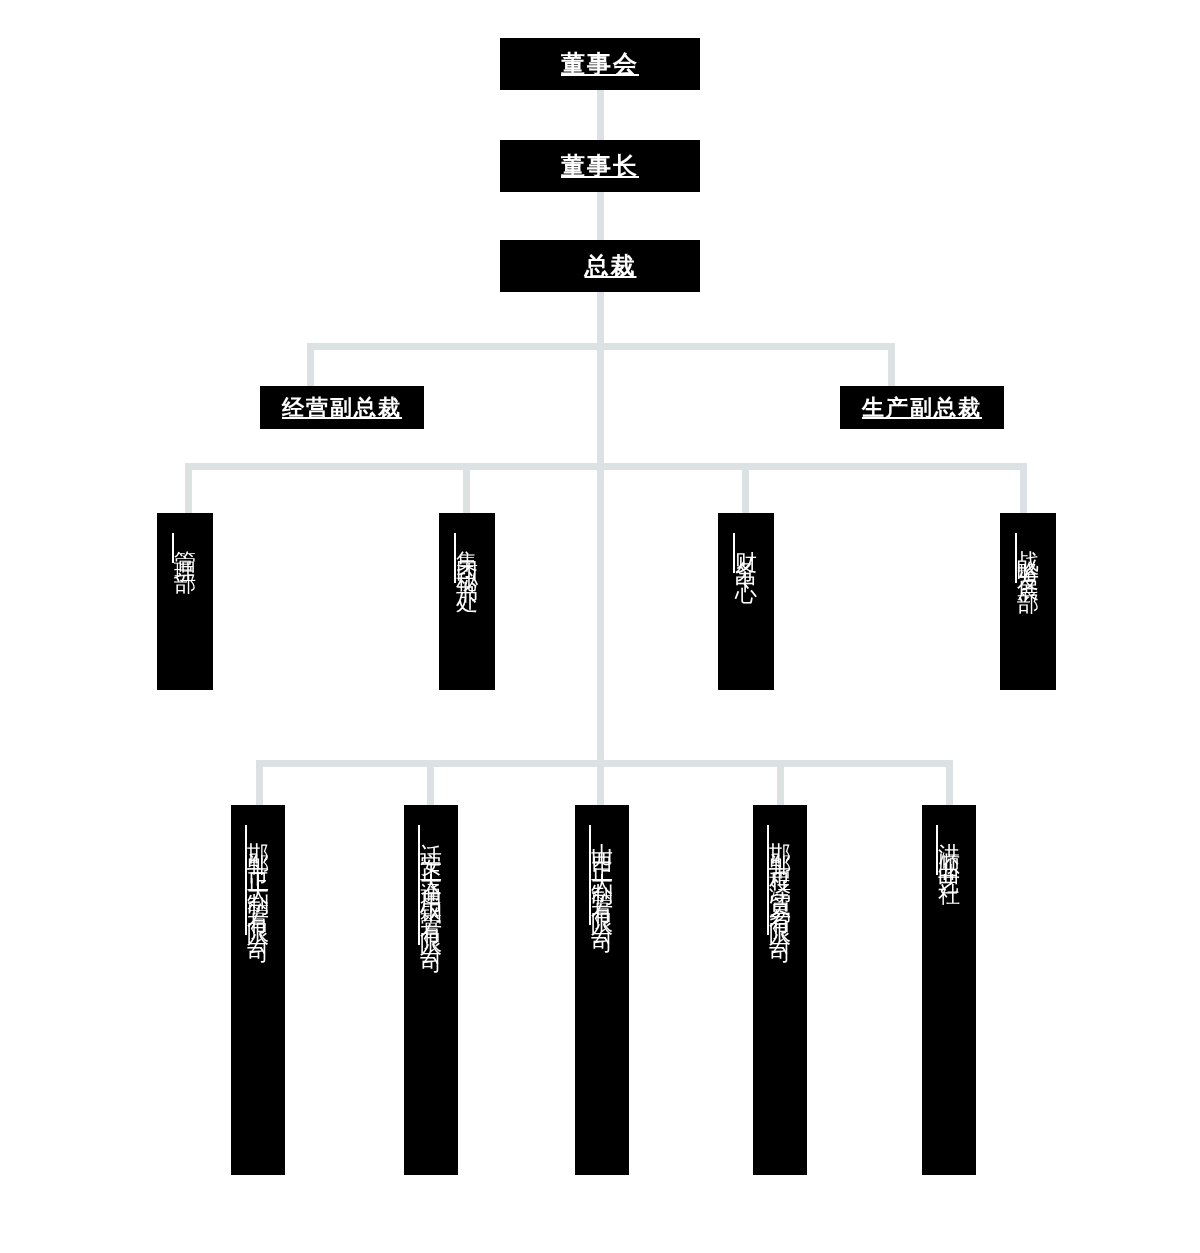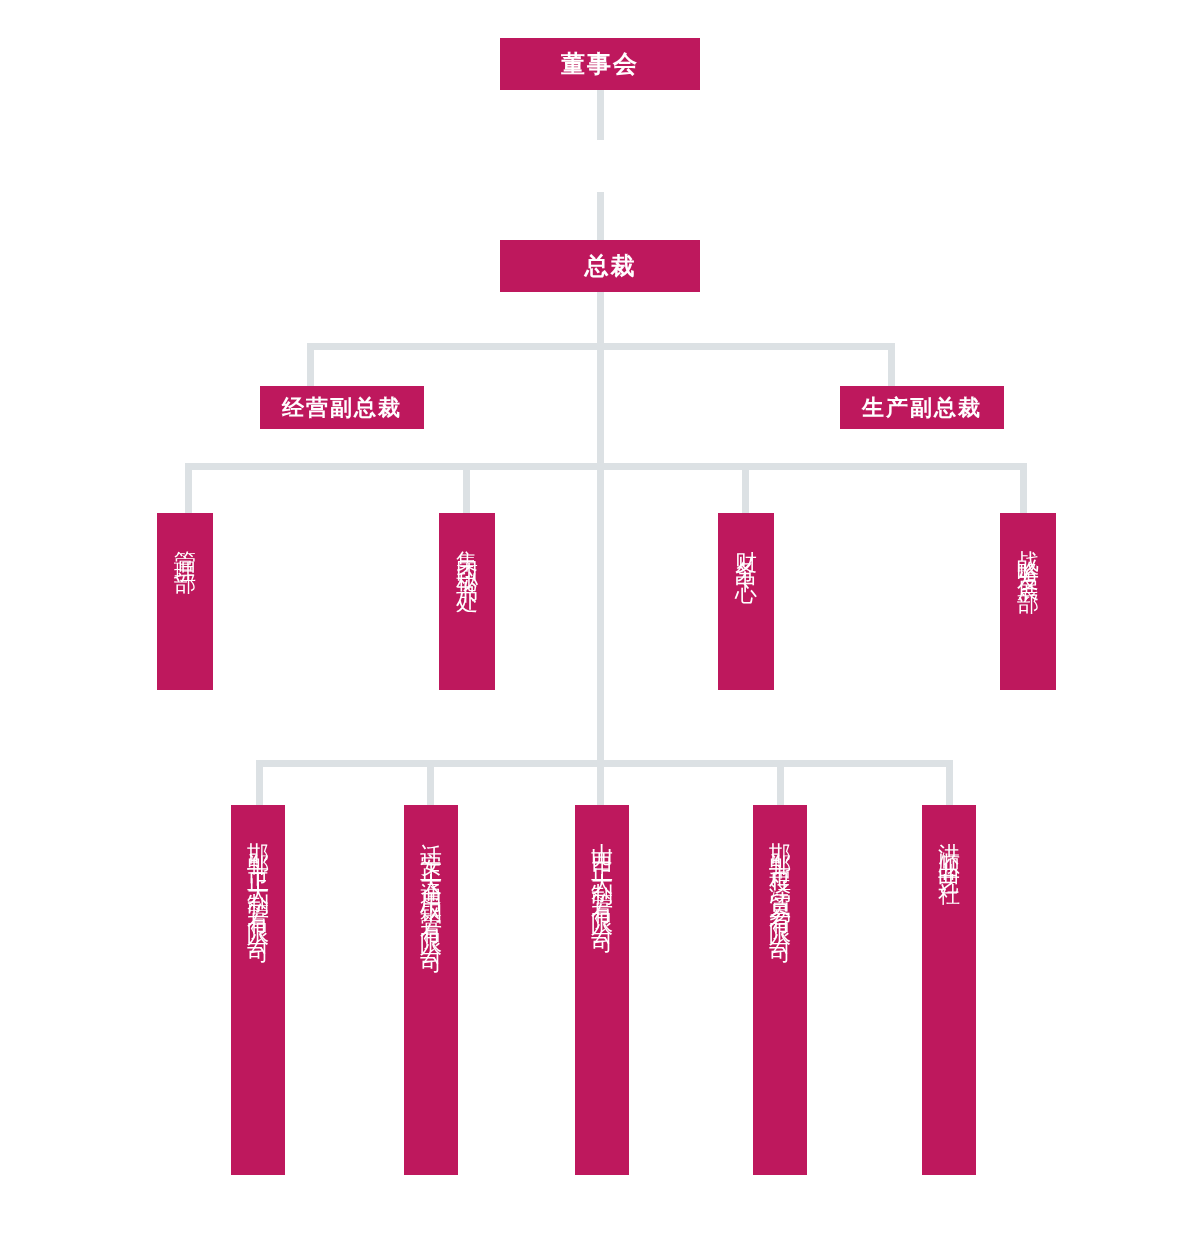--- a/index.html
+++ b/index.html
@@ -10,23 +10,24 @@
   }
   .chart-canvas {
     position: relative;
     width: 1200px;
     height: 1253px;
     background: #ffffff;
     overflow: hidden;
   }
   .node {
     position: absolute;
-    background: #be185d;
+    background: #000000;
     color: #ffffff;
     box-sizing: border-box;
+    text-decoration: underline;
   }
   .hnode {
     display: flex;
     align-items: center;
     justify-content: center;
     font-family: "Liberation Serif", serif;
     font-weight: bold;
     letter-spacing: 2px;
   }
   .hnode.top { font-size: 24px; }
@@ -69,20 +70,21 @@
 
   <div class="line" style="left:256px; top:760px; width:697px; height:7px;"></div>
   <div class="line" style="left:256px; top:760px; width:7px; height:46px;"></div>
   <div class="line" style="left:427px; top:767px; width:7px; height:39px;"></div>
   <div class="line" style="left:597px; top:767px; width:7px; height:39px;"></div>
   <div class="line" style="left:777px; top:767px; width:7px; height:39px;"></div>
   <div class="line" style="left:946px; top:760px; width:7px; height:46px;"></div>
 
   <div class="node hnode top" style="left:500px; top:38px; width:200px; height:52px;">董事会</div>
 
+  <div class="node hnode top" style="left:500px; top:140px; width:200px; height:52px;">董事长</div>
 
   <div class="node hnode top" style="left:500px; top:240px; width:200px; height:52px;padding-left:21px;">总裁</div>
 
   <div class="node hnode vp" style="left:228px; top:386px; width:164px; height:43px;">经营副总裁</div>
 
   <div class="node hnode vp" style="left:808px; top:386px; width:164px; height:43px;">生产副总裁</div>
 
   <div class="node vnode" style="left:157px; top:513px; width:56px; height:177px;">
     <span>管理部</span>
   </div>

